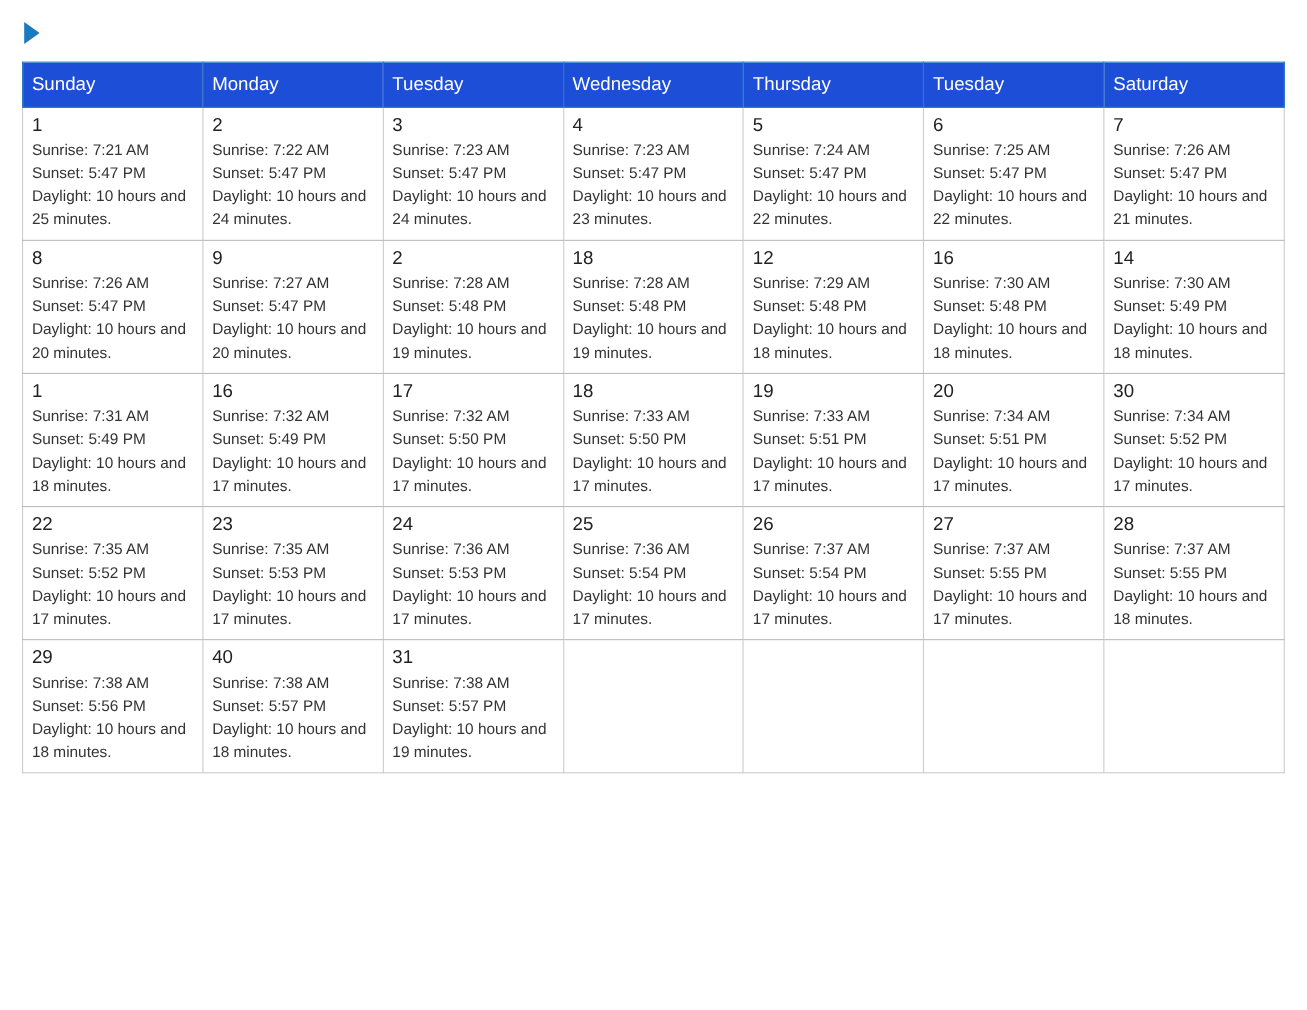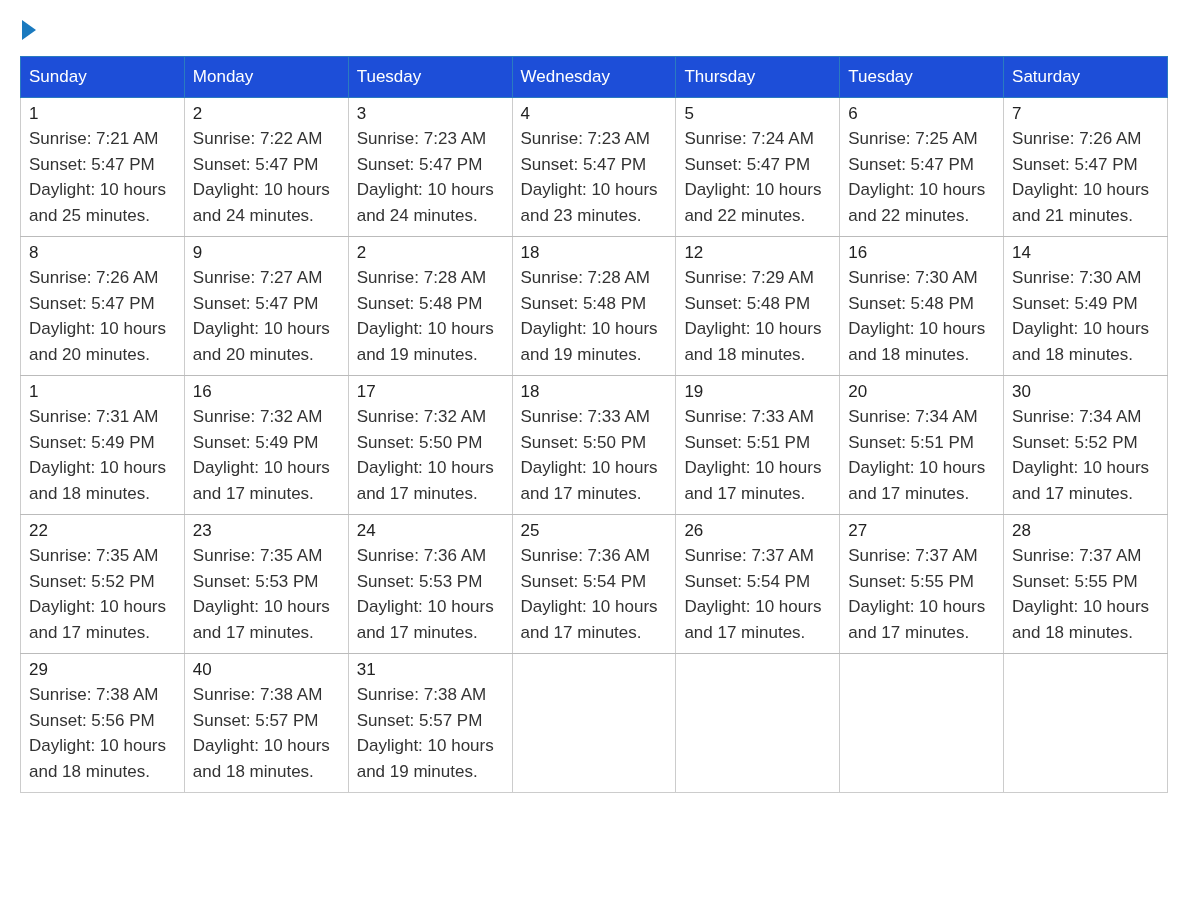--- a/index.html
+++ b/index.html
@@ -80,21 +80,21 @@
       width: 14.28%;
       min-height: 90px;
     }
     .day-number {
       font-size: 17px;
       font-weight: normal;
       color: #222;
       margin-bottom: 2px;
     }
     .day-info {
-      font-size: 17px;
+      font-size: 14px;
       color: #333;
       line-height: 1.5;
     }
     .empty-cell {
       background: #fff;
     }
     tr:not(:last-child) td {
       border-bottom: 1px solid #bbb;
     }
   </style>

